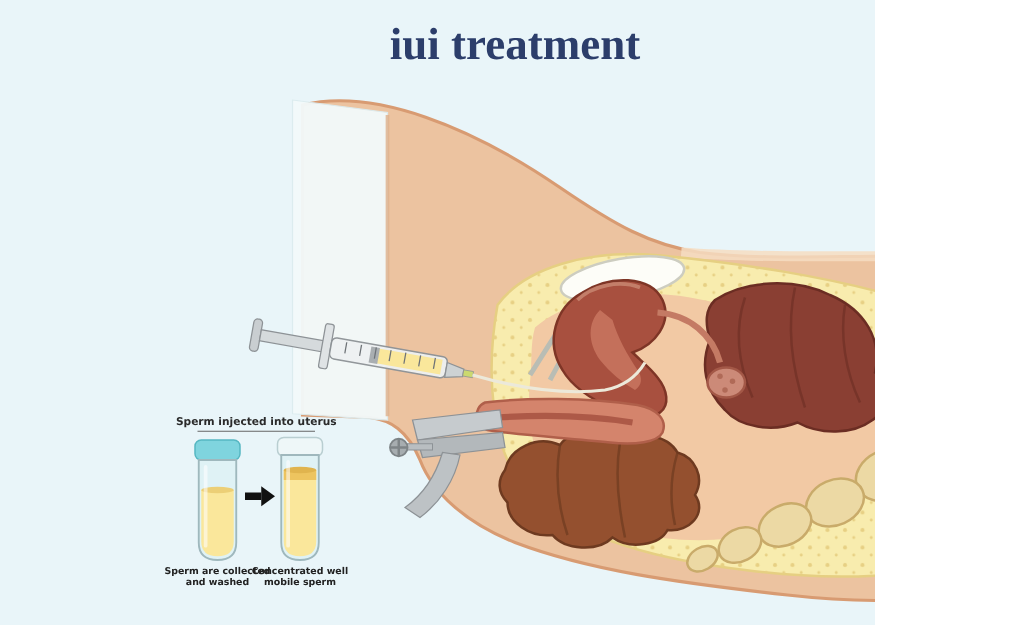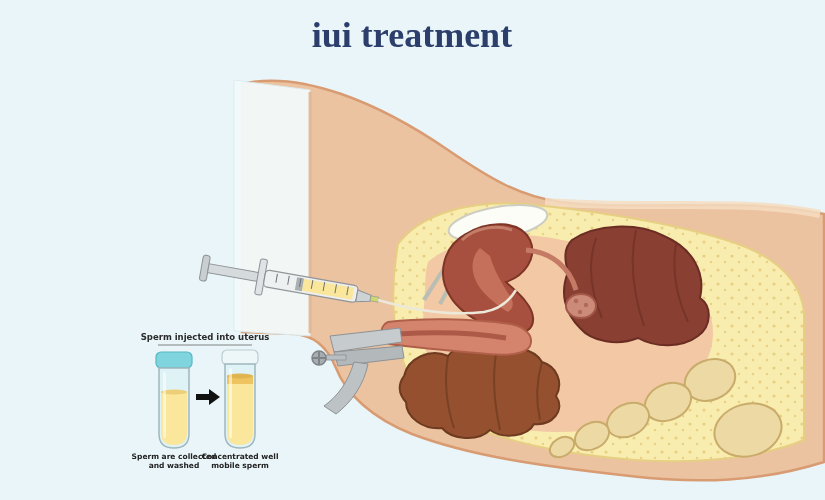--- a/index.html
+++ b/index.html
@@ -1,18 +1,18 @@
 <!DOCTYPE html>
 <html><head>
 <meta charset="utf-8">
 <style>
   html, body { margin: 0; padding: 0; }
   .canvas {
     position: relative;
-    width: 825px;
+    width: 700px;
     height: 500px;
     overflow: hidden;
     font-family: "Liberation Sans", "DejaVu Sans", sans-serif;
   }
   svg { display: block; }
   .title-text {
     font-family: "Liberation Serif", "DejaVu Serif", serif;
     font-weight: bold;
     font-size: 36px;
   }

